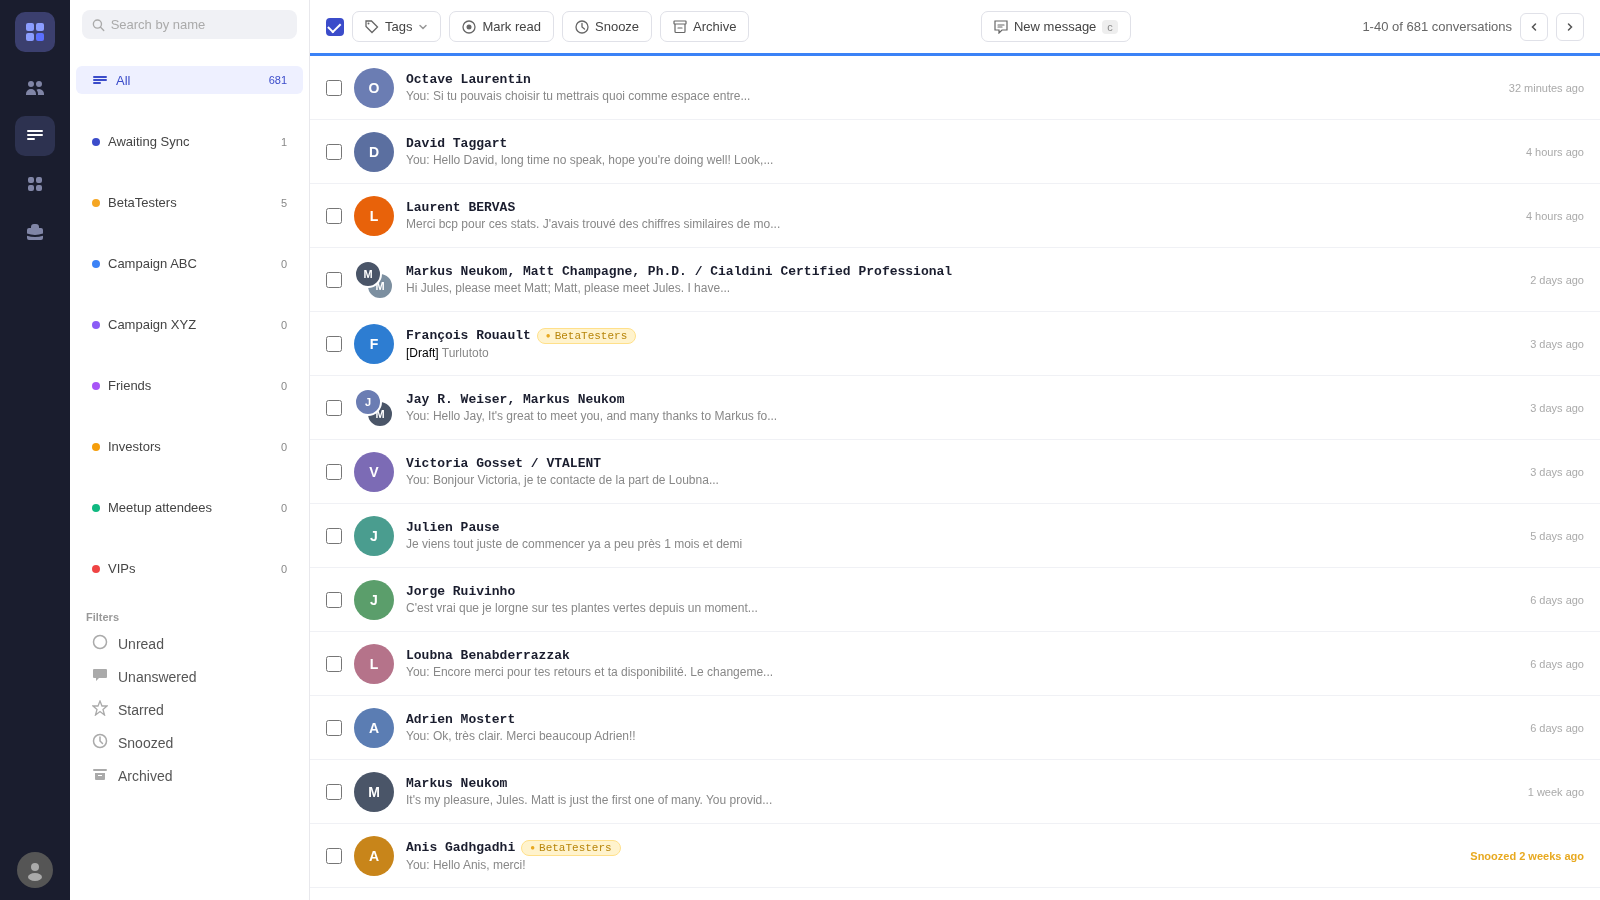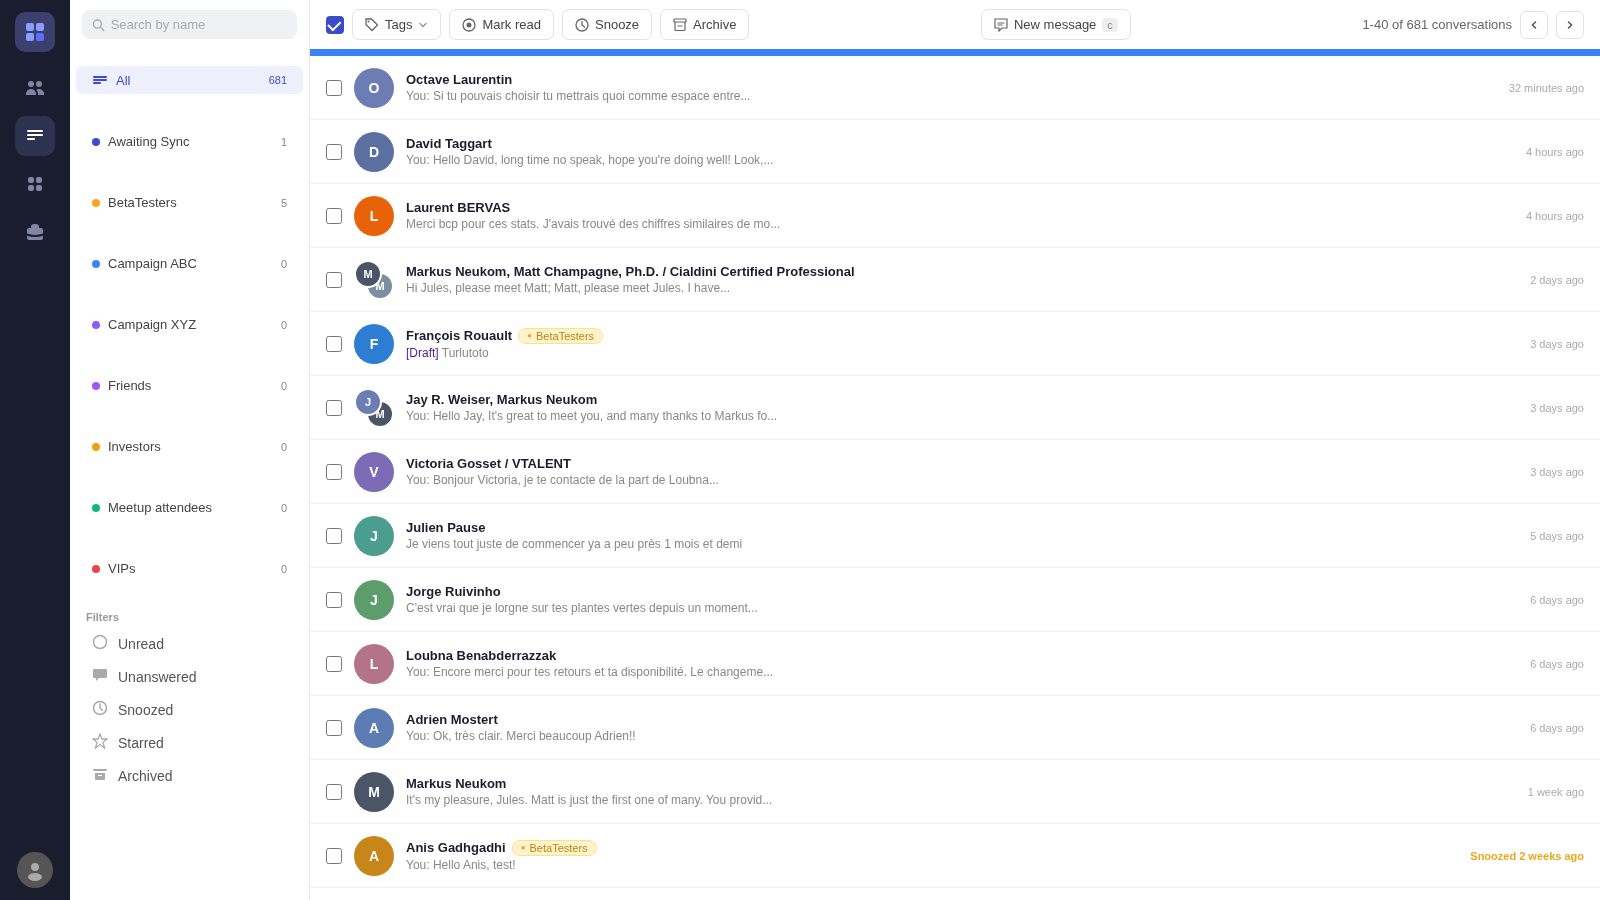--- a/index.html
+++ b/index.html
@@ -115,21 +115,21 @@
       display: flex;
       flex-direction: column;
       background: #fff;
       overflow: hidden;
     }
     .toolbar {
       display: flex;
       align-items: center;
       padding: 0 16px;
       height: 56px;
-      border-bottom: 7px solid #3b82f6;
+      border-bottom: 3px solid #3b82f6;
       gap: 8px;
       background: #fff;
     }
     .toolbar-btn {
       display: flex; align-items: center;
       gap: 6px;
       padding: 7px 12px;
       border-radius: 7px;
       border: 1px solid #e0e1e8;
       background: #fff;
@@ -202,20 +202,21 @@
       overflow: hidden;
       display: flex; align-items: center; justify-content: center;
       font-size: 14px; font-weight: 600; color: #fff;
       position: relative;
     }
     .conv-body { flex: 1; min-width: 0; }
     .conv-name {
       font-weight: 600; font-size: 13px; color: #1a1d2e;
       display: flex; align-items: center; gap: 6px;
       margin-bottom: 2px;
+      font-family: Liberation Mono, monospace;
     }
     .conv-preview {
       font-size: 12px; color: #888;
       white-space: nowrap; overflow: hidden; text-overflow: ellipsis;
     }
     .conv-preview .draft { color: #e67e22; }
     .conv-time {
       font-size: 11px; color: #aaa;
       flex-shrink: 0;
       text-align: right;
@@ -364,34 +365,34 @@
       <svg width="16" height="16" viewBox="0 0 16 16" fill="#aaa">
           <path d="M14 2H2a1 1 0 00-1 1v7a1 1 0 001 1h2v3l3-3h7a1 1 0 001-1V3a1 1 0 00-1-1z"></path>
         </svg>
     </span>
     <span class="filter-label">Unanswered</span>
   </div>
 
   <div class="filter-item">
     <span class="filter-icon" style="color:#aaa;">
       <svg width="16" height="16" viewBox="0 0 16 16" fill="none">
+          <polygon points="8,1 10,6 15,6 11,9.5 12.5,15 8,11.5 3.5,15 5,9.5 1,6 6,6" stroke="#aaa" stroke-width="1.3"></polygon>
+        </svg>
+    </span>
+    <span class="filter-label">Starred</span>
+  </div>
+
+  <div class="filter-item">
+    <span class="filter-icon" style="color:#aaa;">
+      <svg width="16" height="16" viewBox="0 0 16 16" fill="none">
           <circle cx="8" cy="8" r="6.5" stroke="#aaa" stroke-width="1.5"></circle>
           <polyline points="8,4 8,8 10.5,10.5" stroke="#aaa" stroke-width="1.5" stroke-linecap="round"></polyline>
         </svg>
     </span>
     <span class="filter-label">Snoozed</span>
-  </div>
-
-  <div class="filter-item">
-    <span class="filter-icon" style="color:#aaa;">
-      <svg width="16" height="16" viewBox="0 0 16 16" fill="none">
-          <polygon points="8,1 10,6 15,6 11,9.5 12.5,15 8,11.5 3.5,15 5,9.5 1,6 6,6" stroke="#aaa" stroke-width="1.3"></polygon>
-        </svg>
-    </span>
-    <span class="filter-label">Starred</span>
   </div>
 
   <div class="filter-item">
     <span class="filter-icon" style="color:#aaa;">
       <svg width="16" height="16" viewBox="0 0 16 16" fill="#aaa">
           <path d="M2 3a1 1 0 000 2h12a1 1 0 100-2H2zM3 7v6a1 1 0 001 1h8a1 1 0 001-1V7H3zm3 2h4v1H6V9z"></path>
         </svg>
     </span>
     <span class="filter-label">Archived</span>
   </div>
@@ -509,21 +510,21 @@
 
     <div class="conv-row">
       <input type="checkbox" class="conv-checkbox" style="">
       <div class="conv-avatar" style="background:#2d7dd2;">F</div>
       <div class="conv-body">
         <div class="conv-name">
           François Rouault
           <span class="tag-badge orange">BetaTesters</span>
         </div>
         <div class="conv-preview">
-          <span class="draft" style="color:#4c1d95;">[Draft]</span> Turlutoto
+          <span class="draft" style="color:#000000;">[Draft]</span> Turlutoto
         </div>
       </div>
       <div class="conv-time">3 days ago</div>
     </div>
 
     <div class="conv-row">
       <input type="checkbox" class="conv-checkbox" style="">
       <div style="position:relative;width:40px;height:40px;flex-shrink:0;">
         <div style="width:28px;height:28px;border-radius:50%;background:#6b7db3;position:absolute;top:0;left:0;display:flex;align-items:center;justify-content:center;font-size:11px;font-weight:600;color:#fff;border:2px solid #fff;z-index:2;">J</div>
         <div style="width:28px;height:28px;border-radius:50%;background:#4a5568;position:absolute;bottom:0;right:0;display:flex;align-items:center;justify-content:center;font-size:11px;font-weight:600;color:#fff;border:2px solid #fff;">M</div>
@@ -596,21 +597,21 @@
     </div>
 
     <div class="conv-row">
       <input type="checkbox" class="conv-checkbox" style="">
       <div class="conv-avatar" style="background:#c8851a;">A</div>
       <div class="conv-body">
         <div class="conv-name">
           Anis Gadhgadhi
           <span class="tag-badge orange">BetaTesters</span>
         </div>
-        <div class="conv-preview">You: Hello Anis, test!</div>
+        <div class="conv-preview">You: Hello Anis, merci!</div>
       </div>
       <div class="conv-time snoozed">Snoozed 2 weeks ago</div>
     </div>
 
     <div class="conv-row">
 
       <div class="conv-avatar" style="background:#9b7db3;">S</div>
 
     </div>
 

